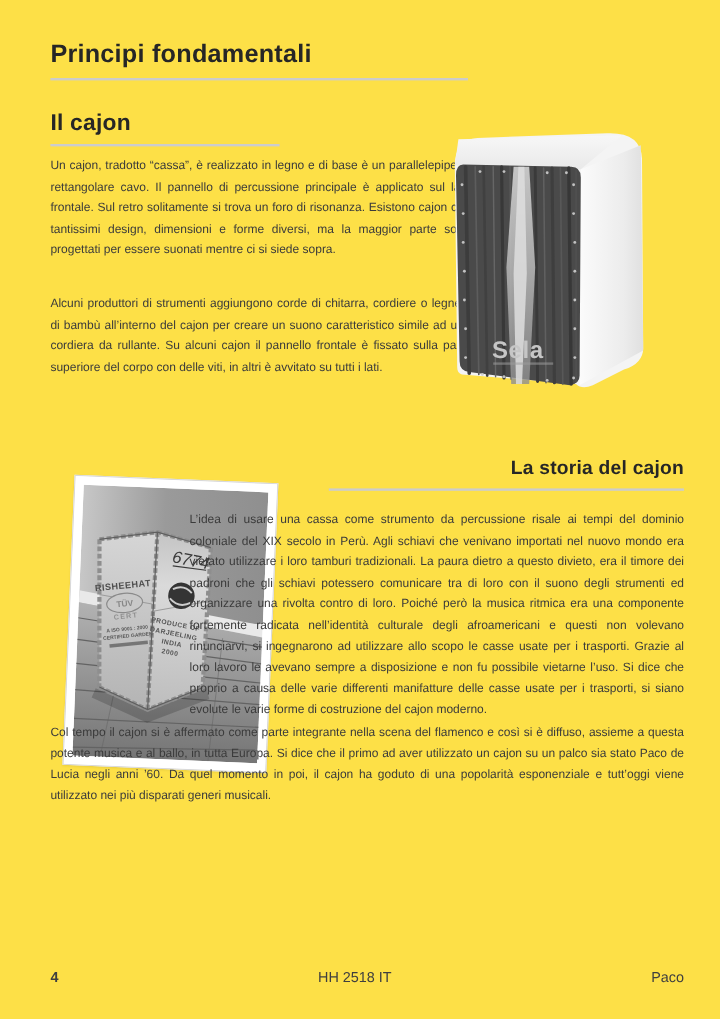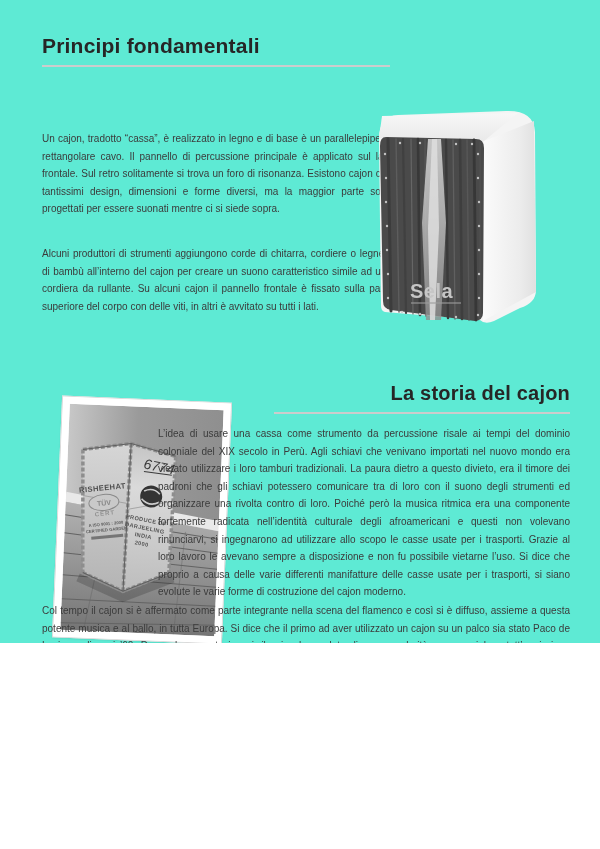--- a/index.html
+++ b/index.html
@@ -1,38 +1,38 @@
 <!DOCTYPE html>
 <html lang="it"><head>
 <meta charset="utf-8">
 <style>
   * { margin:0; padding:0; box-sizing:border-box; }
   html,body { background:#ffffff; }
   body { font-family:"Liberation Sans","DejaVu Sans",sans-serif; }
   .page {
-    position:relative; width:600px; height:643px; background:#5eead4;
+    position:relative; width:600px; height:849px; background:#fde047;
     overflow:hidden; color:#3b3b3b;
   }
   h1,h2 { color:#262626; font-weight:bold; letter-spacing:.2px; }
   .rule-under { border-bottom:2px solid #cccccc; }
 
   .main-title { position:absolute; left:42px; top:34px; width:348px;
     font-size:21px; padding-bottom:7px; }
   .sub-title-cajon { position:absolute; left:42px; top:92px; width:191px;
     font-size:19px; padding-bottom:6px; }
 
   .body-text { font-size:10px; line-height:17.6px; text-align:justify;
     hyphens:auto; -webkit-hyphens:auto; color:#3b3b3b; }
   .sec1-text { position:absolute; left:42px; top:130px; width:350px; }
   .sec1-text p + p { margin-top:27px; }
 
   .cajon-figure { position:absolute; left:368px; top:108px; width:180px; height:232px; }
 
   .sub-title-storia { position:absolute; left:274px; top:382px; width:296px;
-    font-size:20px; text-align:right; padding-bottom:7px; }
+    font-size:16px; text-align:right; padding-bottom:7px; }
 
   .storia-text { position:absolute; left:42px; top:425px; width:528px; }
   .storia-text .indented { margin-left:116px; }
   .storia-text p + p { margin-top:1px; }
 
   .crate-photo-wrap { position:absolute; left:57px; top:399px; width:170px; height:242px;
     transform:rotate(2.4deg); transform-origin:50% 50%;
     background:#ffffff; border:1px solid #d9d9d9;
     box-shadow:0 1px 2px rgba(0,0,0,0.08); }
   .crate-photo-wrap svg { display:block; }
@@ -42,20 +42,21 @@
   .footer .pg { font-weight:bold; }
   .footer .mid { flex:1; text-align:center; }
 </style>
 </head>
 <body>
 
 <div class="page">
 
   <h1 class="main-title rule-under">Principi fondamentali</h1>
 
+  <h2 class="sub-title-cajon rule-under">Il cajon</h2>
 
   <div class="sec1-text body-text">
     <p>Un cajon, tradotto “cassa”, è realizzato in legno e di base è un parallelepipedo rettangolare cavo. Il pannello di percussione principale è applicato sul lato frontale. Sul retro solitamente si trova un foro di risonanza. Esistono cajon con tantissimi design, dimensioni e forme diversi, ma la maggior parte sono progettati per essere suonati mentre ci si siede sopra.</p>
     <p>Alcuni produttori di strumenti aggiungono corde di chitarra, cordiere o legnetti di bambù all’interno del cajon per creare un suono caratteristico simile ad una cordiera da rullante. Su alcuni cajon il pannello frontale è fissato sulla parte superiore del corpo con delle viti, in altri è avvitato su tutti i lati.</p>
   </div>
 
   <div class="cajon-figure">
     <svg width="180" height="232" viewBox="0 0 180 232">
       <defs>
         <linearGradient id="sideGrad" x1="0" y1="0" x2="1" y2="0">
@@ -225,16 +226,16 @@
   </div>
 
   <div class="storia-text body-text">
     <p class="indented">L’idea di usare una cassa come strumento da percussione risale ai tempi del dominio coloniale del XIX secolo in Perù. Agli schiavi che venivano importati nel nuovo mondo era vietato utilizzare i loro tamburi tradizionali. La paura dietro a questo divieto, era il timore dei padroni che gli schiavi potessero comunicare tra di loro con il suono degli strumenti ed organizzare una rivolta contro di loro. Poiché però la musica ritmica era una componente fortemente radicata nell’identità culturale degli afroamericani e questi non volevano rinunciarvi, si ingegnarono ad utilizzare allo scopo le casse usate per i trasporti. Grazie al loro lavoro le avevano sempre a disposizione e non fu possibile vietarne l’uso. Si dice che proprio a causa delle varie differenti manifatture delle casse usate per i trasporti, si siano evolute le varie forme di costruzione del cajon moderno.</p>
     <p>Col tempo il cajon si è affermato come parte integrante nella scena del flamenco e così si è diffuso, assieme a questa potente musica e al ballo, in tutta Europa. Si dice che il primo ad aver utilizzato un cajon su un palco sia stato Paco de Lucia negli anni ’60. Da quel momento in poi, il cajon ha goduto di una popolarità esponenziale e tutt’oggi viene utilizzato nei più disparati generi musicali.</p>
   </div>
 
   <div class="footer">
     <span class="pg">4</span>
     <span class="mid">HH 2518 IT</span>
-    <span>Cajon</span>
+    <span>Paco</span>
   </div>
 
 </div>
 
 </body></html>

